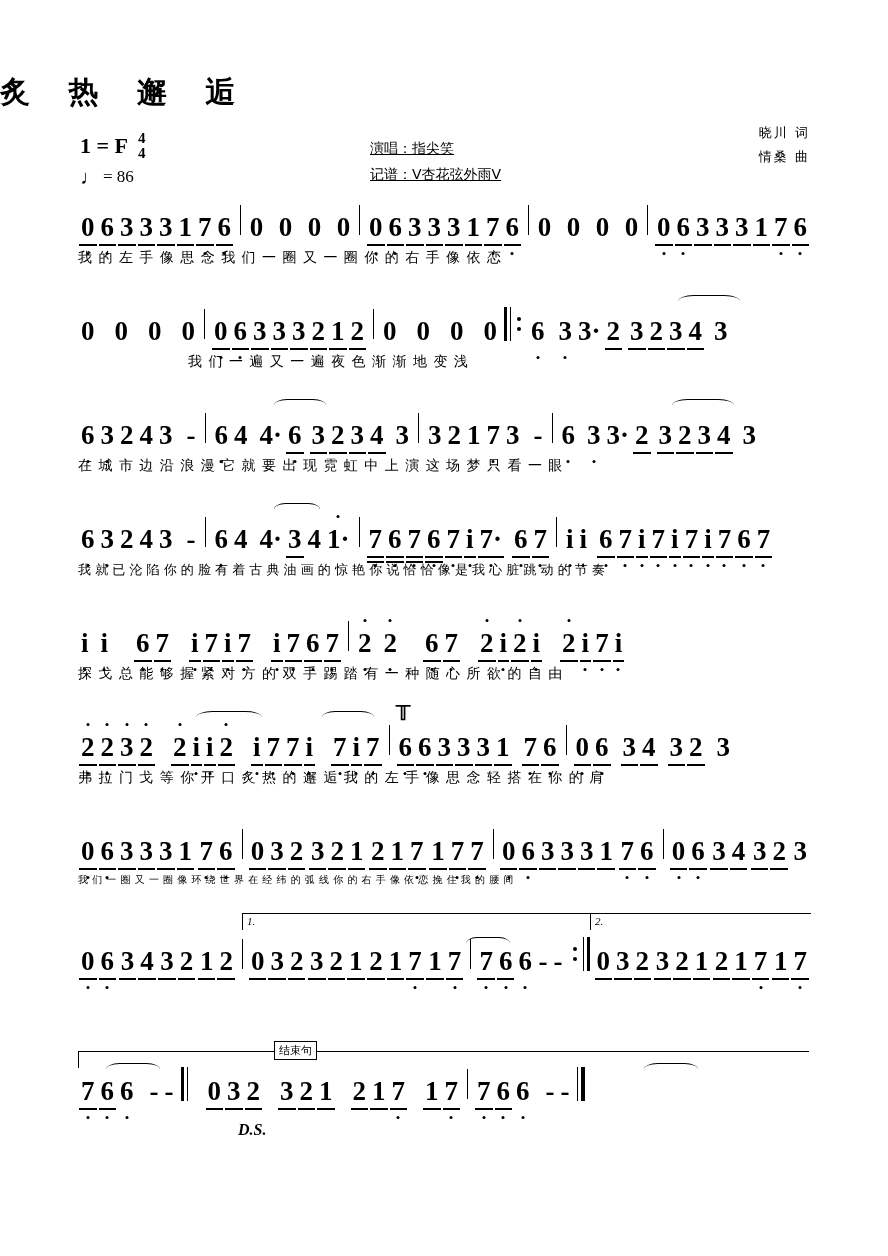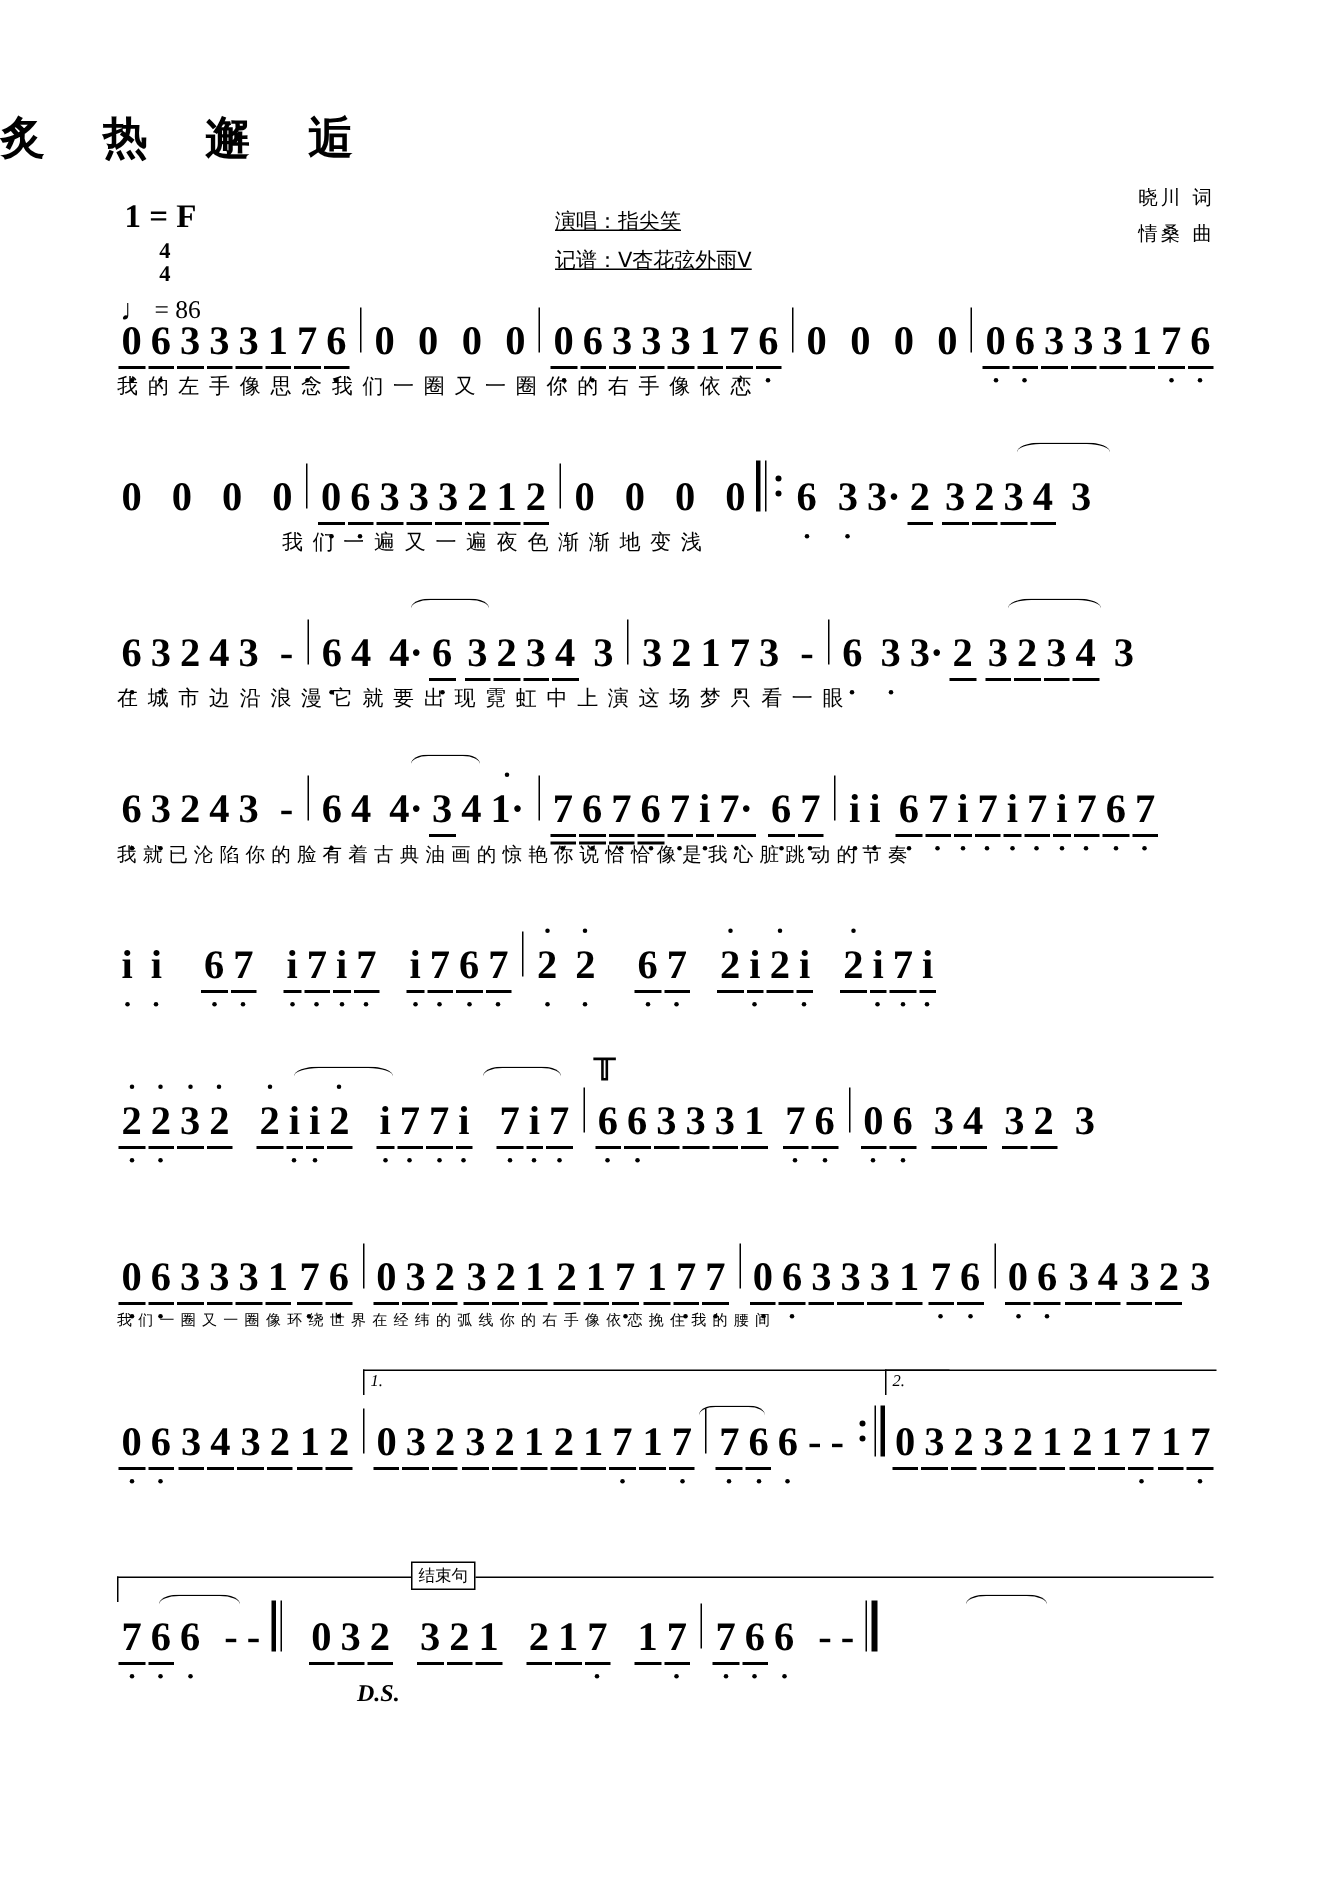--- a/index.html
+++ b/index.html
@@ -23,21 +23,21 @@
     font-family:"DejaVu Sans", sans-serif;
   }
   .meta{
     position:relative;
     height:70px;
   }
   .key-block{
     position:absolute;left:80px;top:18px;
     font-family:"Liberation Serif", serif;
   }
-  .key-line{font-size:22px;font-weight:bold;display:flex;align-items:center;gap:4px;flex-direction:column;}
+  .key-line{font-size:22px;font-weight:bold;display:flex;align-items:center;gap:4px;}
   .frac{display:inline-block;text-align:center;line-height:1.0;font-size:15px;font-weight:bold;vertical-align:middle;margin-left:6px;}
   .frac .num{display:block;}
   .frac .den{display:block;}
   .tempo{font-size:17px;margin-top:6px;display:flex;align-items:center;gap:3px;}
   .quarter{font-size:20px;line-height:1;}
 
   .credits-center{
     position:absolute;left:370px;top:22px;
     font-size:14px;line-height:26px;
     font-family:"DejaVu Sans", sans-serif;
@@ -361,20 +361,21 @@
       <span class="n u1">2<i class="doth"></i></span>
       <span class="n u1">i<i class="dotl"></i></span>
       <span class="n u1">2<i class="doth"></i></span>
       <span class="n u1">i<i class="dotl"></i></span>
         <span class="sp" style="width:16px"></span>
       <span class="n u1">2<i class="doth"></i></span>
       <span class="n u1">i<i class="dotl"></i></span>
       <span class="n u1">7<i class="dotl"></i></span>
       <span class="n u1">i<i class="dotl"></i></span>
     </div>
+    <div class="lyrics" style="letter-spacing:1px;">探 戈  总 能 够 握 紧 对  方 的 双 手  踢 踏  有 一  种 随 心 所  欲 的 自 由</div>
   </div>
 
   <div class="system">
     <div class="segno" style="left:318px;top:-16px;">𝕋</div>
     <div class="notes">
       <span class="n u1">2<i class="dotl"></i><i class="doth"></i></span>
       <span class="n u1">2<i class="dotl"></i><i class="doth"></i></span>
       <span class="n u1">3<i class="doth"></i></span>
       <span class="n u1">2<i class="doth"></i></span>
         <span class="sp" style="width:14px"></span>
@@ -408,20 +409,21 @@
       <span class="n u1">3</span>
       <span class="n u1">4</span>
         <span class="sp" style="width:8px"></span>
       <span class="n u1">3</span>
       <span class="n u1">2</span>
         <span class="sp" style="width:8px"></span>
       <span class="n">3</span>
     </div>
     <div class="slur" style="left:118px;top:-6px;width:66px;"></div>
     <div class="slur" style="left:244px;top:-6px;width:52px;"></div>
+    <div class="lyrics" style="letter-spacing:1px;">弗 拉 门 戈   等 你 开 口 炙 热  的 邂  逅 我 的 左 手 像 思 念   轻 搭 在 你 的 肩</div>
   </div>
 
   <div class="system">
     <div class="notes">
       <span class="n u1">0<i class="dotl"></i></span>
       <span class="n u1">6<i class="dotl"></i></span>
       <span class="n u1">3</span>
       <span class="n u1">3</span>
       <span class="n u1">3</span>
       <span class="n u1">1</span>

